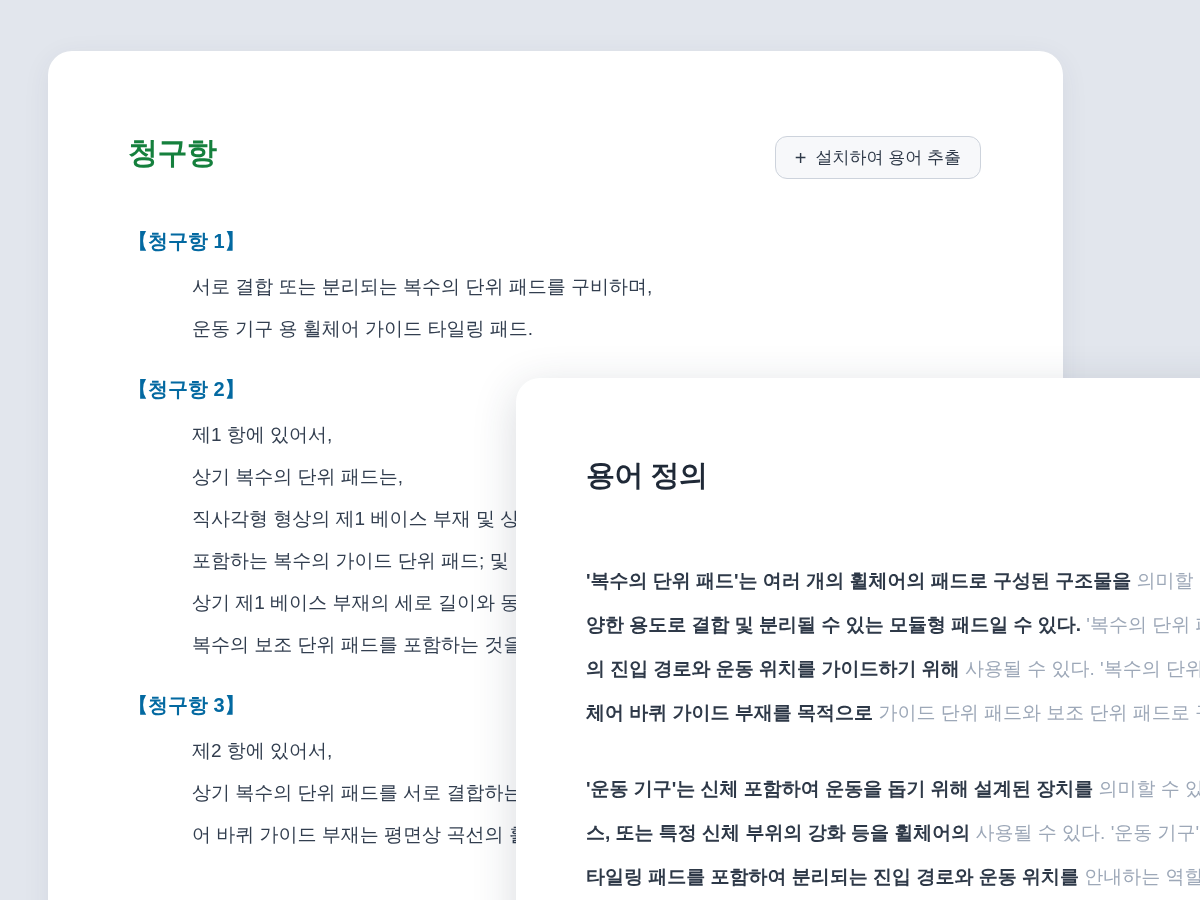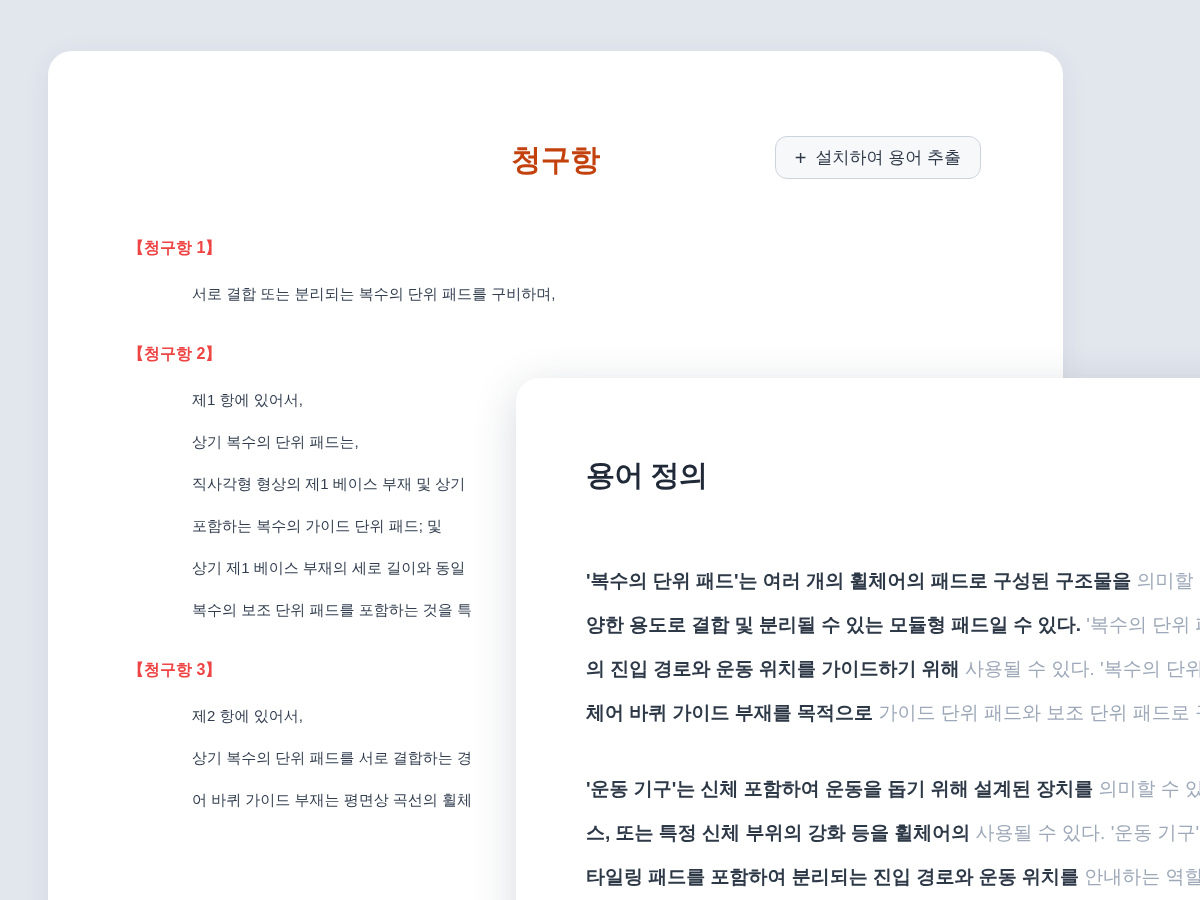--- a/index.html
+++ b/index.html
@@ -25,25 +25,24 @@
     top: 51px;
     width: 1015px;
     height: 980px;
     padding: 84px 80px 0 80px;
     box-shadow: 0 6px 28px rgba(50, 63, 84, 0.07);
     z-index: 1;
   }
   .claims-title {
     font-size: 30px;
     font-weight: 700;
-    color: #c2410c;
+    color: #15803d;
     letter-spacing: -0.5px;
-    margin: 7px;
+    margin: 0;
     line-height: 36px;
-    text-align: center;
   }
   .extract-btn {
     position: absolute;
     top: 85px;
     right: 82px;
     height: 43px;
     padding: 0 19px;
     display: flex;
     align-items: center;
     gap: 9px;
@@ -59,29 +58,29 @@
   }
   .extract-btn .plus {
     font-size: 20px;
     font-weight: 400;
     line-height: 1;
     color: #2e3948;
   }
   .claims-list { margin-top: 58px; }
   .claim + .claim { margin-top: 27px; }
   .claim-header {
-    font-size: 16px;
+    font-size: 20px;
     font-weight: 700;
-    color: #ef4444;
+    color: #0369a1;
     line-height: 24px;
     margin: 0 0 13px 0;
     white-space: nowrap;
   }
   .claim-line {
-    font-size: 15px;
+    font-size: 19px;
     color: #323e4f;
     line-height: 42px;
     padding-left: 64px;
     white-space: nowrap;
   }
   
   #definitions-card {
     left: 516px;
     top: 378px;
     width: 960px;
@@ -114,20 +113,21 @@
 <div class="card" id="claims-card">
   <h1 class="claims-title">청구항</h1>
   <button class="extract-btn">
     <span class="plus">+</span>
     <span>설치하여 용어 추출</span>
   </button>
   <div class="claims-list" id="claims-list">
       <div class="claim">
         <div class="claim-header">【청구항 1】</div>
         <div class="claim-line">서로 결합 또는 분리되는 복수의 단위 패드를 구비하며,</div>
+        <div class="claim-line">운동 기구 용 휠체어 가이드 타일링 패드.</div>
       </div>
       <div class="claim">
         <div class="claim-header">【청구항 2】</div>
         <div class="claim-line">제1 항에 있어서,</div>
         <div class="claim-line">상기 복수의 단위 패드는,</div>
         <div class="claim-line">직사각형 형상의 제1 베이스 부재 및 상기</div>
         <div class="claim-line">포함하는 복수의 가이드 단위 패드; 및</div>
         <div class="claim-line">상기 제1 베이스 부재의 세로 길이와 동일</div>
         <div class="claim-line">복수의 보조 단위 패드를 포함하는 것을 특</div>
       </div>

